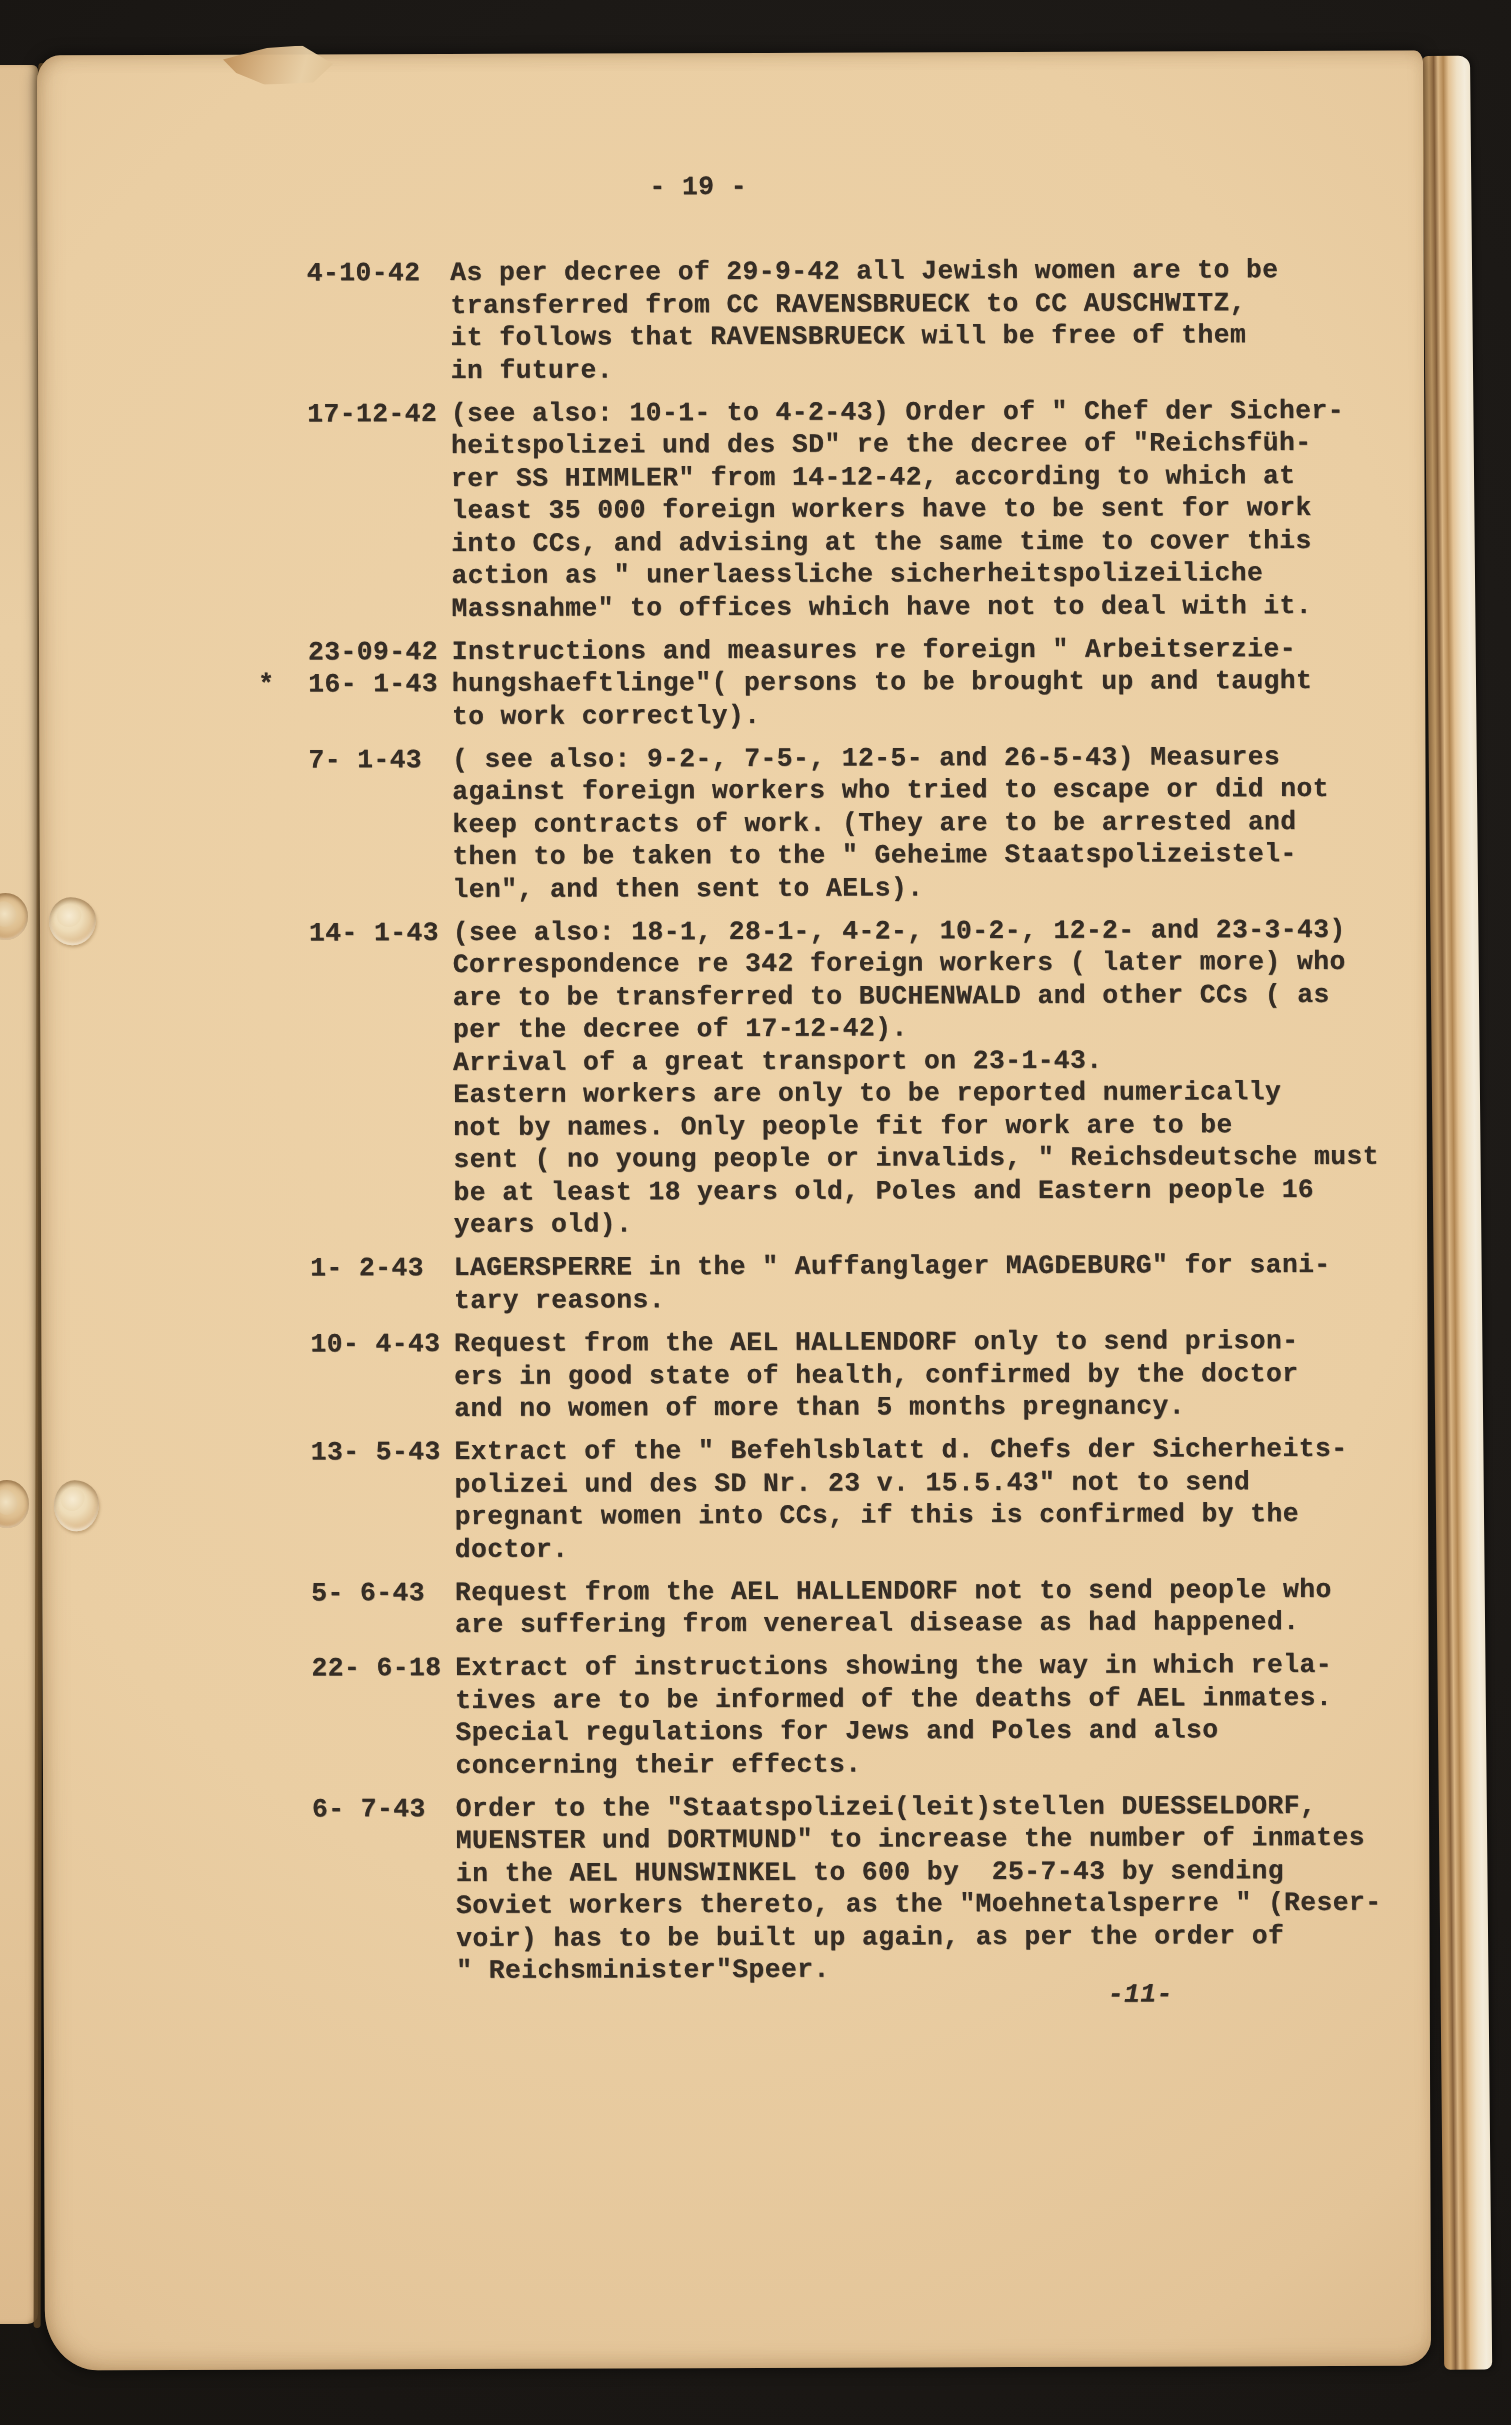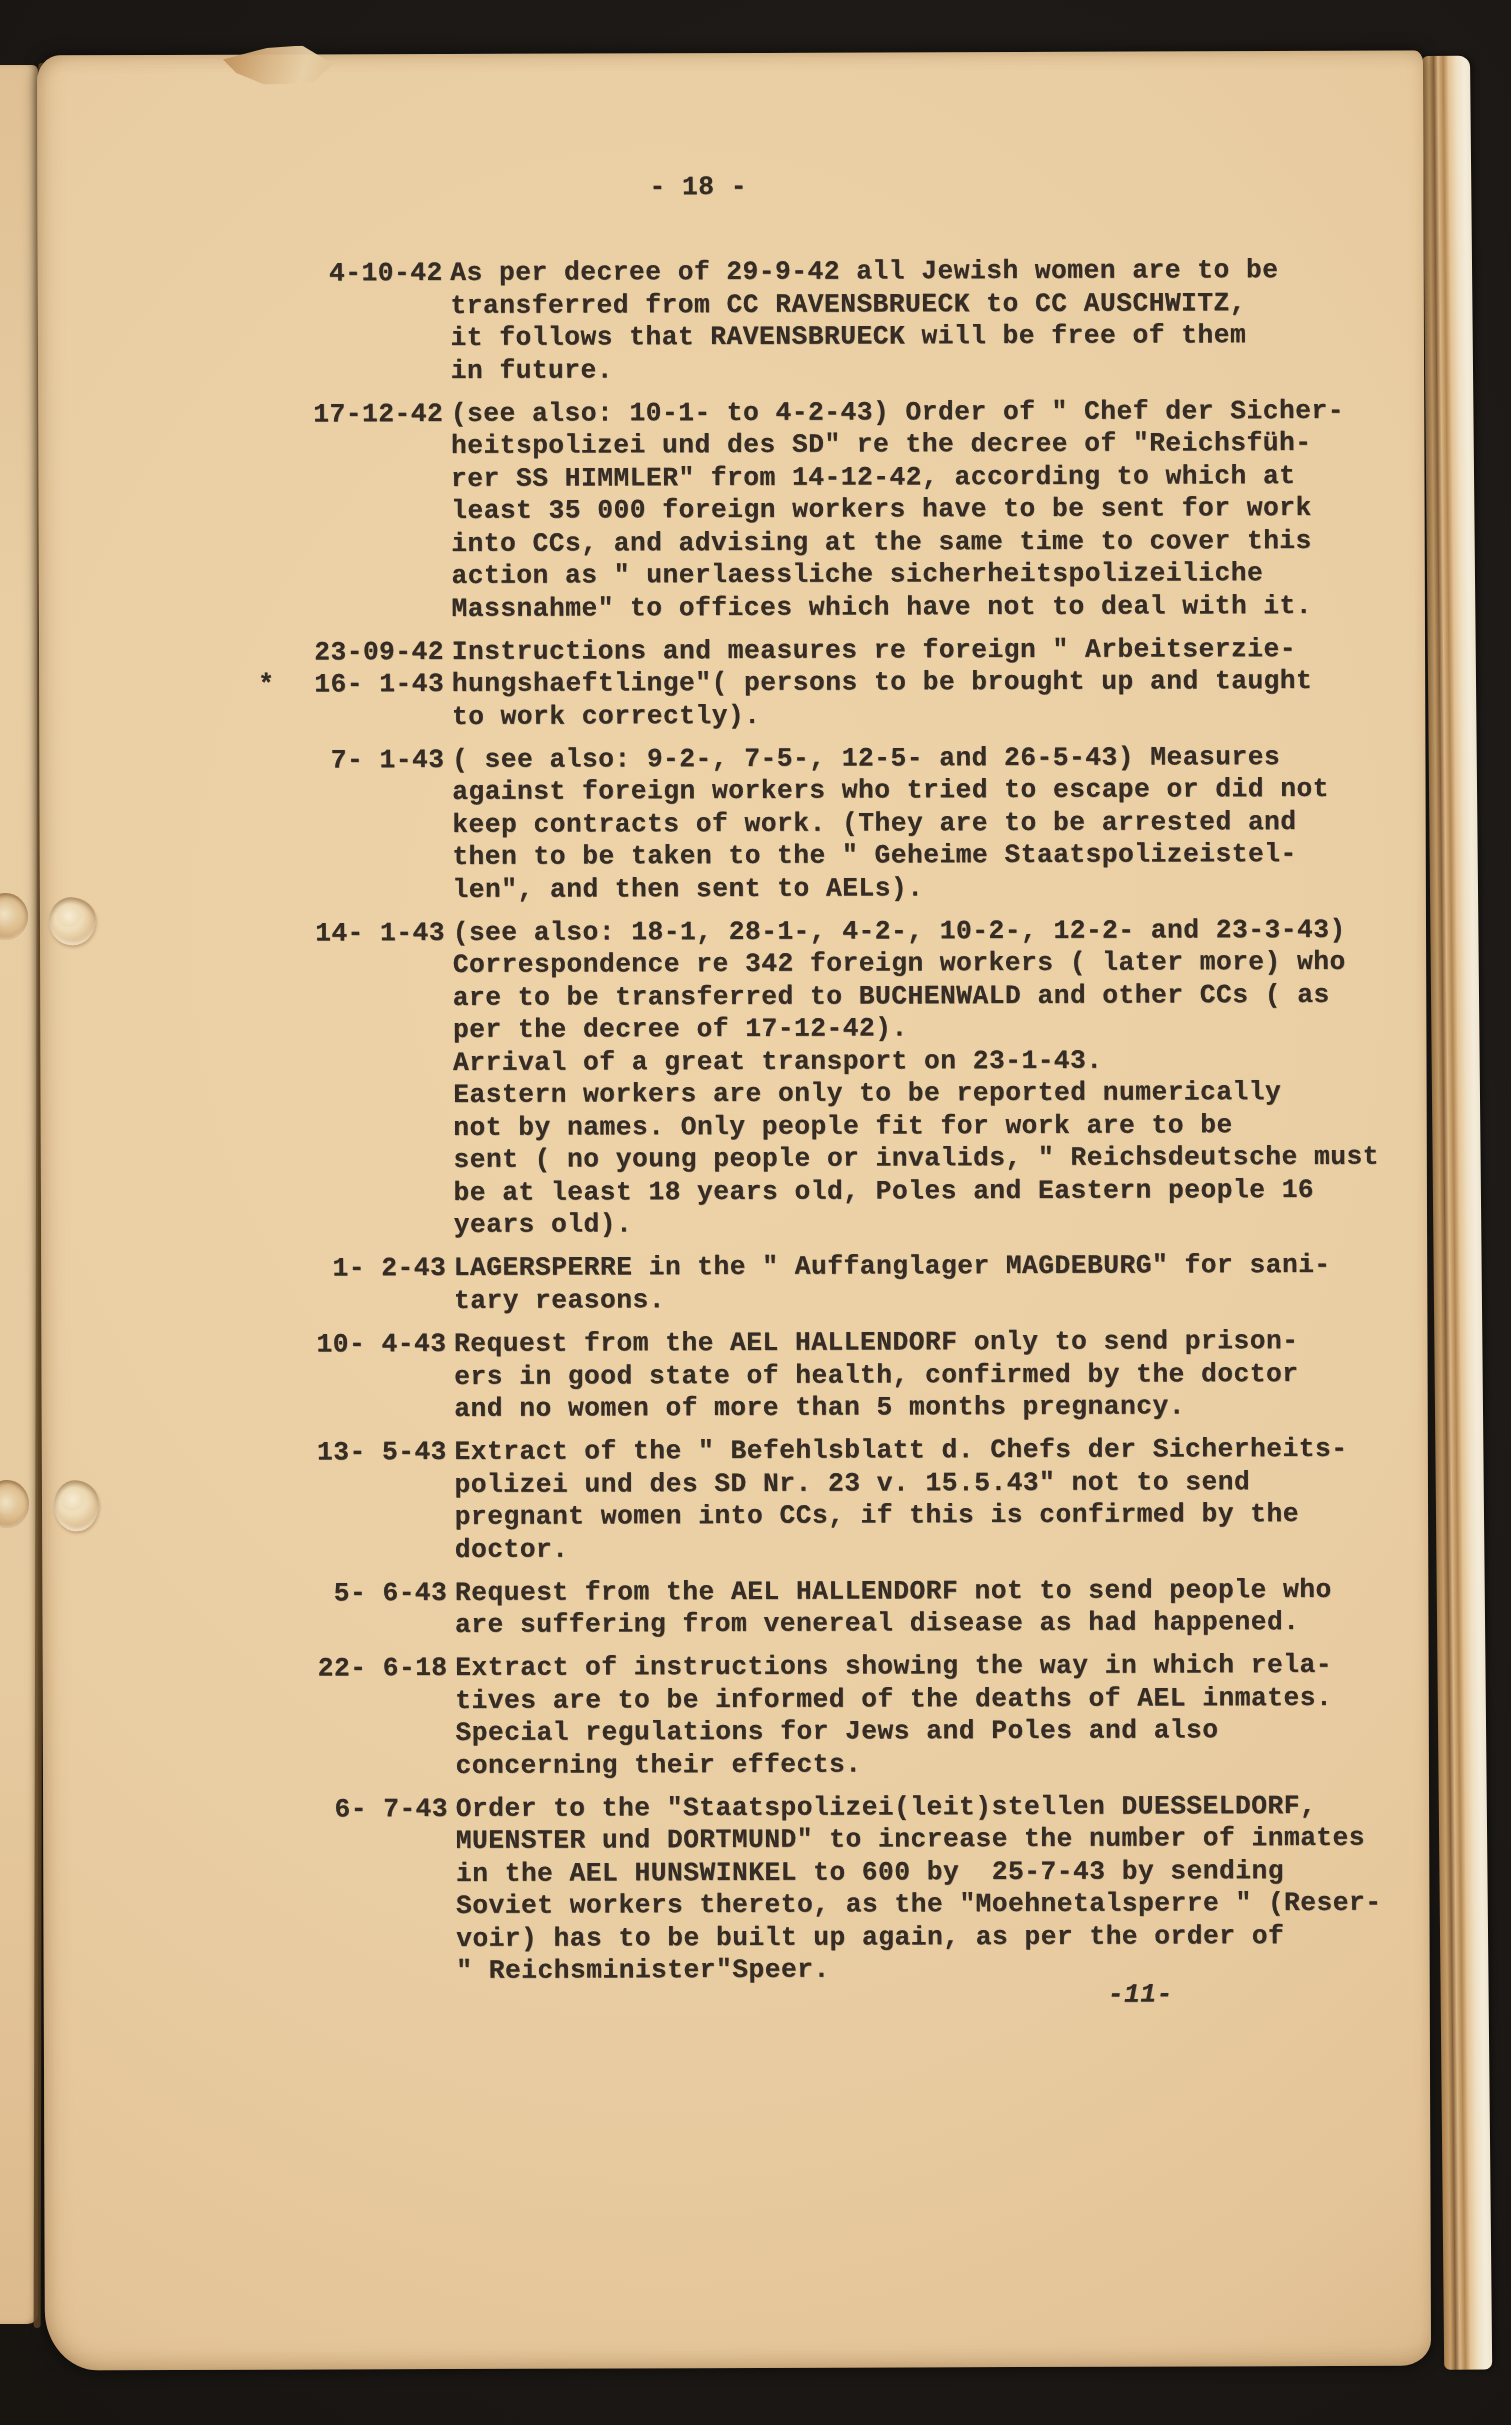--- a/index.html
+++ b/index.html
@@ -86,21 +86,21 @@
   
   .typed{
     color:#352d25;font-weight:bold;font-size:26.4px;line-height:32.5px;
     letter-spacing:0.4px;white-space:pre;
     text-shadow:0.4px 0.5px 0 rgba(56,46,36,.4), 0 0 0.8px rgba(56,46,36,.35);
   }
   .page-head{position:absolute;left:612px;top:118px;}
   .page-foot{position:absolute;left:1064px;top:1927px;font-style:italic;}
   .entries{position:absolute;left:269px;top:203px;width:1058px;}
   .entry{display:flex;align-items:flex-start;margin-bottom:10.6px;}
-  .entry-dates{flex:none;width:136px;text-align:right;}
+  .entry-dates{flex:none;width:136px;}
   .date-line{position:relative;}
   .marker{position:absolute;left:-50px;top:0;}
   .entry-body{flex:none;padding-left:7.6px;}
 </style>
 </head>
 <body>
 
 <div class="scene">
 
   <div class="prev-sliver">
@@ -109,21 +109,21 @@
   </div>
   <div class="fold-gap"></div>
 
   <div class="page-stack"></div>
 
   <div class="page">
     <div class="tear"></div>
     <div class="hole hole-1"></div>
     <div class="hole hole-2"></div>
 
-    <div class="typed page-head">- 18 -</div>
+    <div class="typed page-head">- 19 -</div>
 
     <div class="entries">
         <div class="entry">
           <div class="entry-dates typed"><div class="date-line">4-10-42</div></div>
           <div class="entry-body typed"><div class="tline">As per decree of 29-9-42 all Jewish women are to be</div><div class="tline">transferred from CC RAVENSBRUECK to CC AUSCHWITZ,</div><div class="tline">it follows that RAVENSBRUECK will be free of them</div><div class="tline">in future.</div></div>
         </div>
         <div class="entry">
           <div class="entry-dates typed"><div class="date-line">17-12-42</div></div>
           <div class="entry-body typed"><div class="tline">(see also: 10-1- to 4-2-43) Order of " Chef der Sicher-</div><div class="tline">heitspolizei und des SD" re the decree of "Reichsfüh-</div><div class="tline">rer SS HIMMLER" from 14-12-42, according to which at</div><div class="tline">least 35 000 foreign workers have to be sent for work</div><div class="tline">into CCs, and advising at the same time to cover this</div><div class="tline">action as " unerlaessliche sicherheitspolizeiliche</div><div class="tline">Massnahme" to offices which have not to deal with it.</div></div>
         </div>

